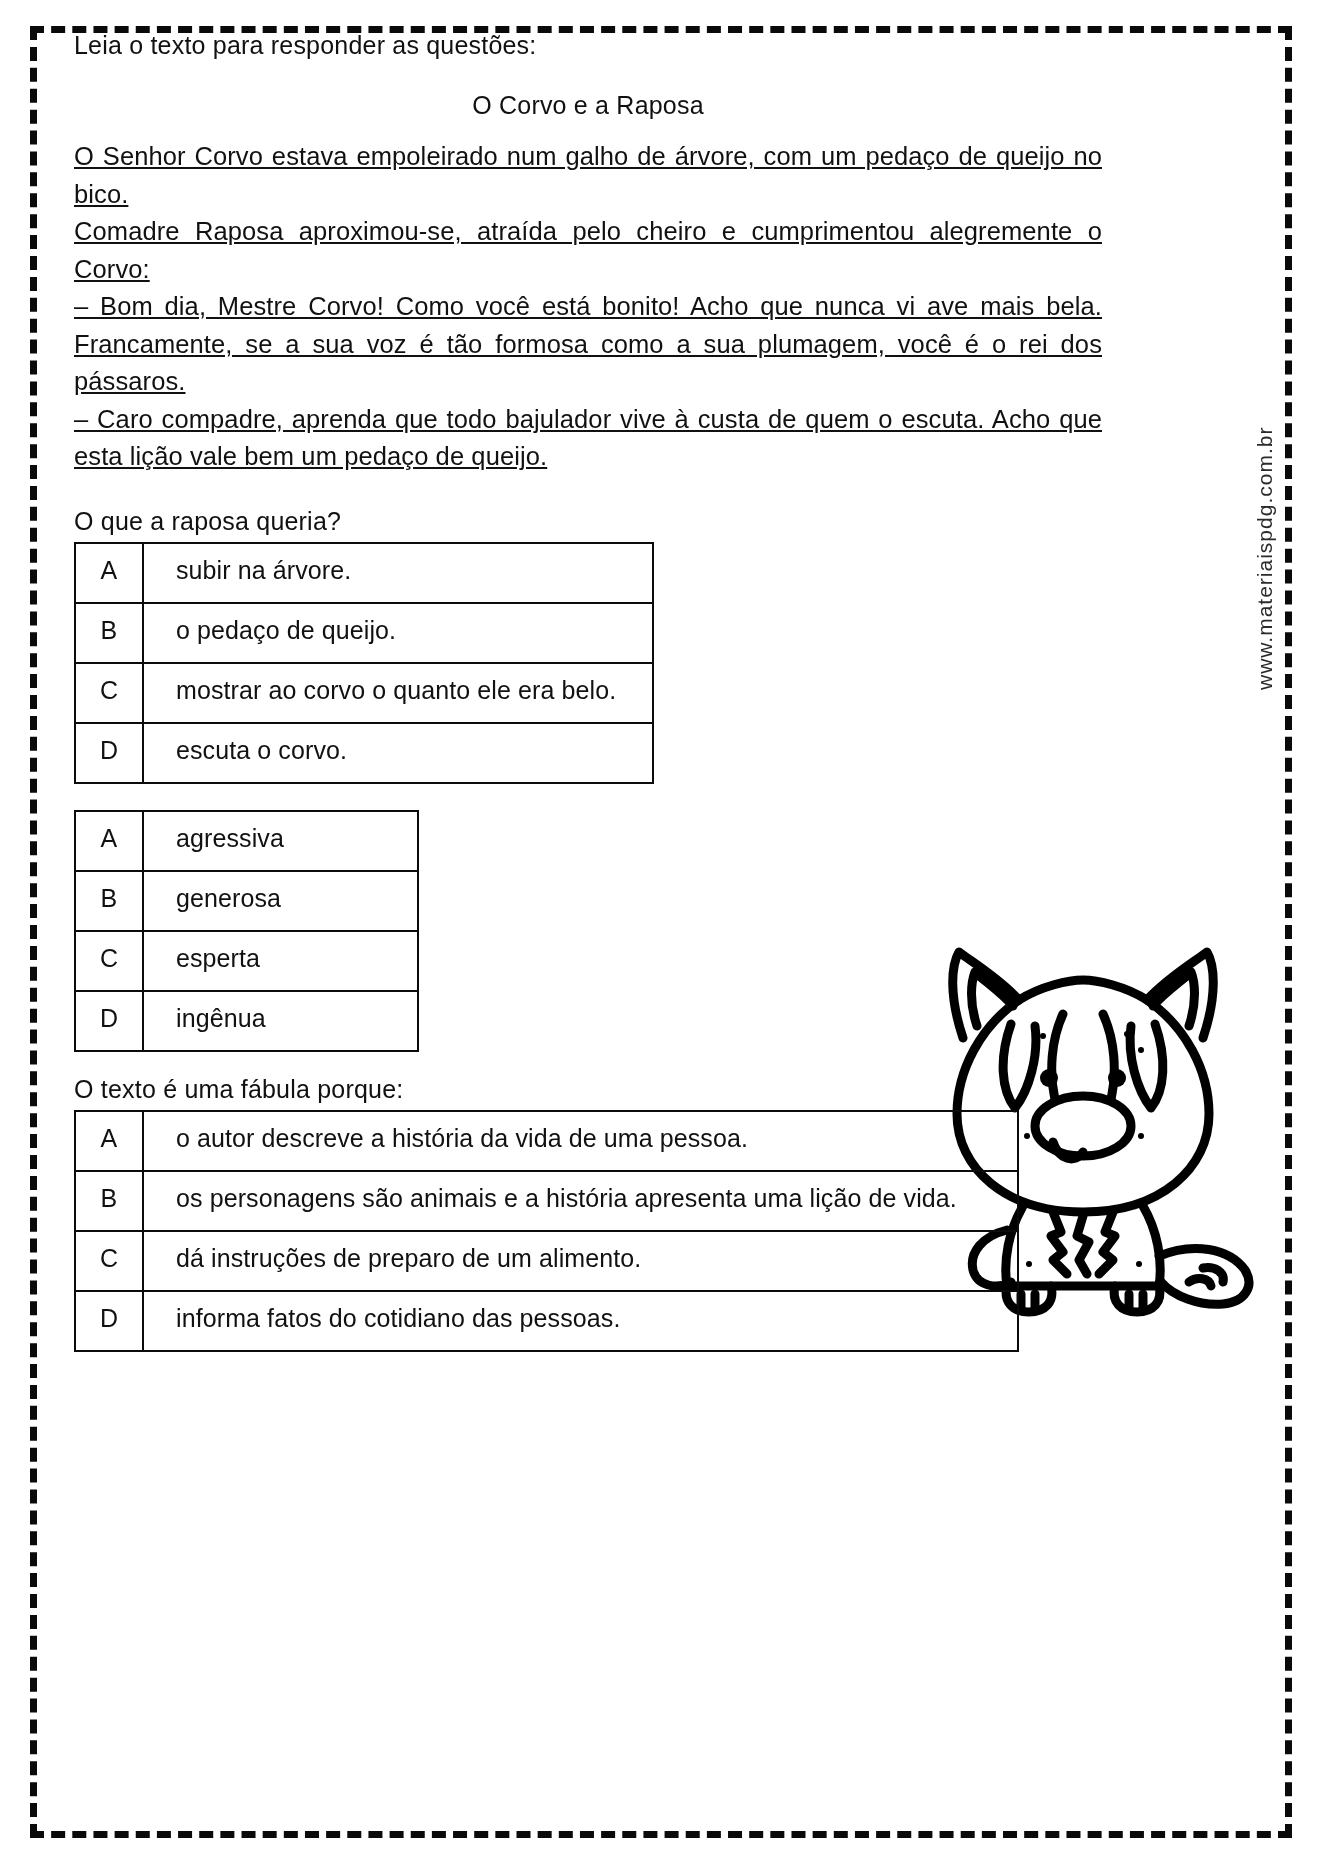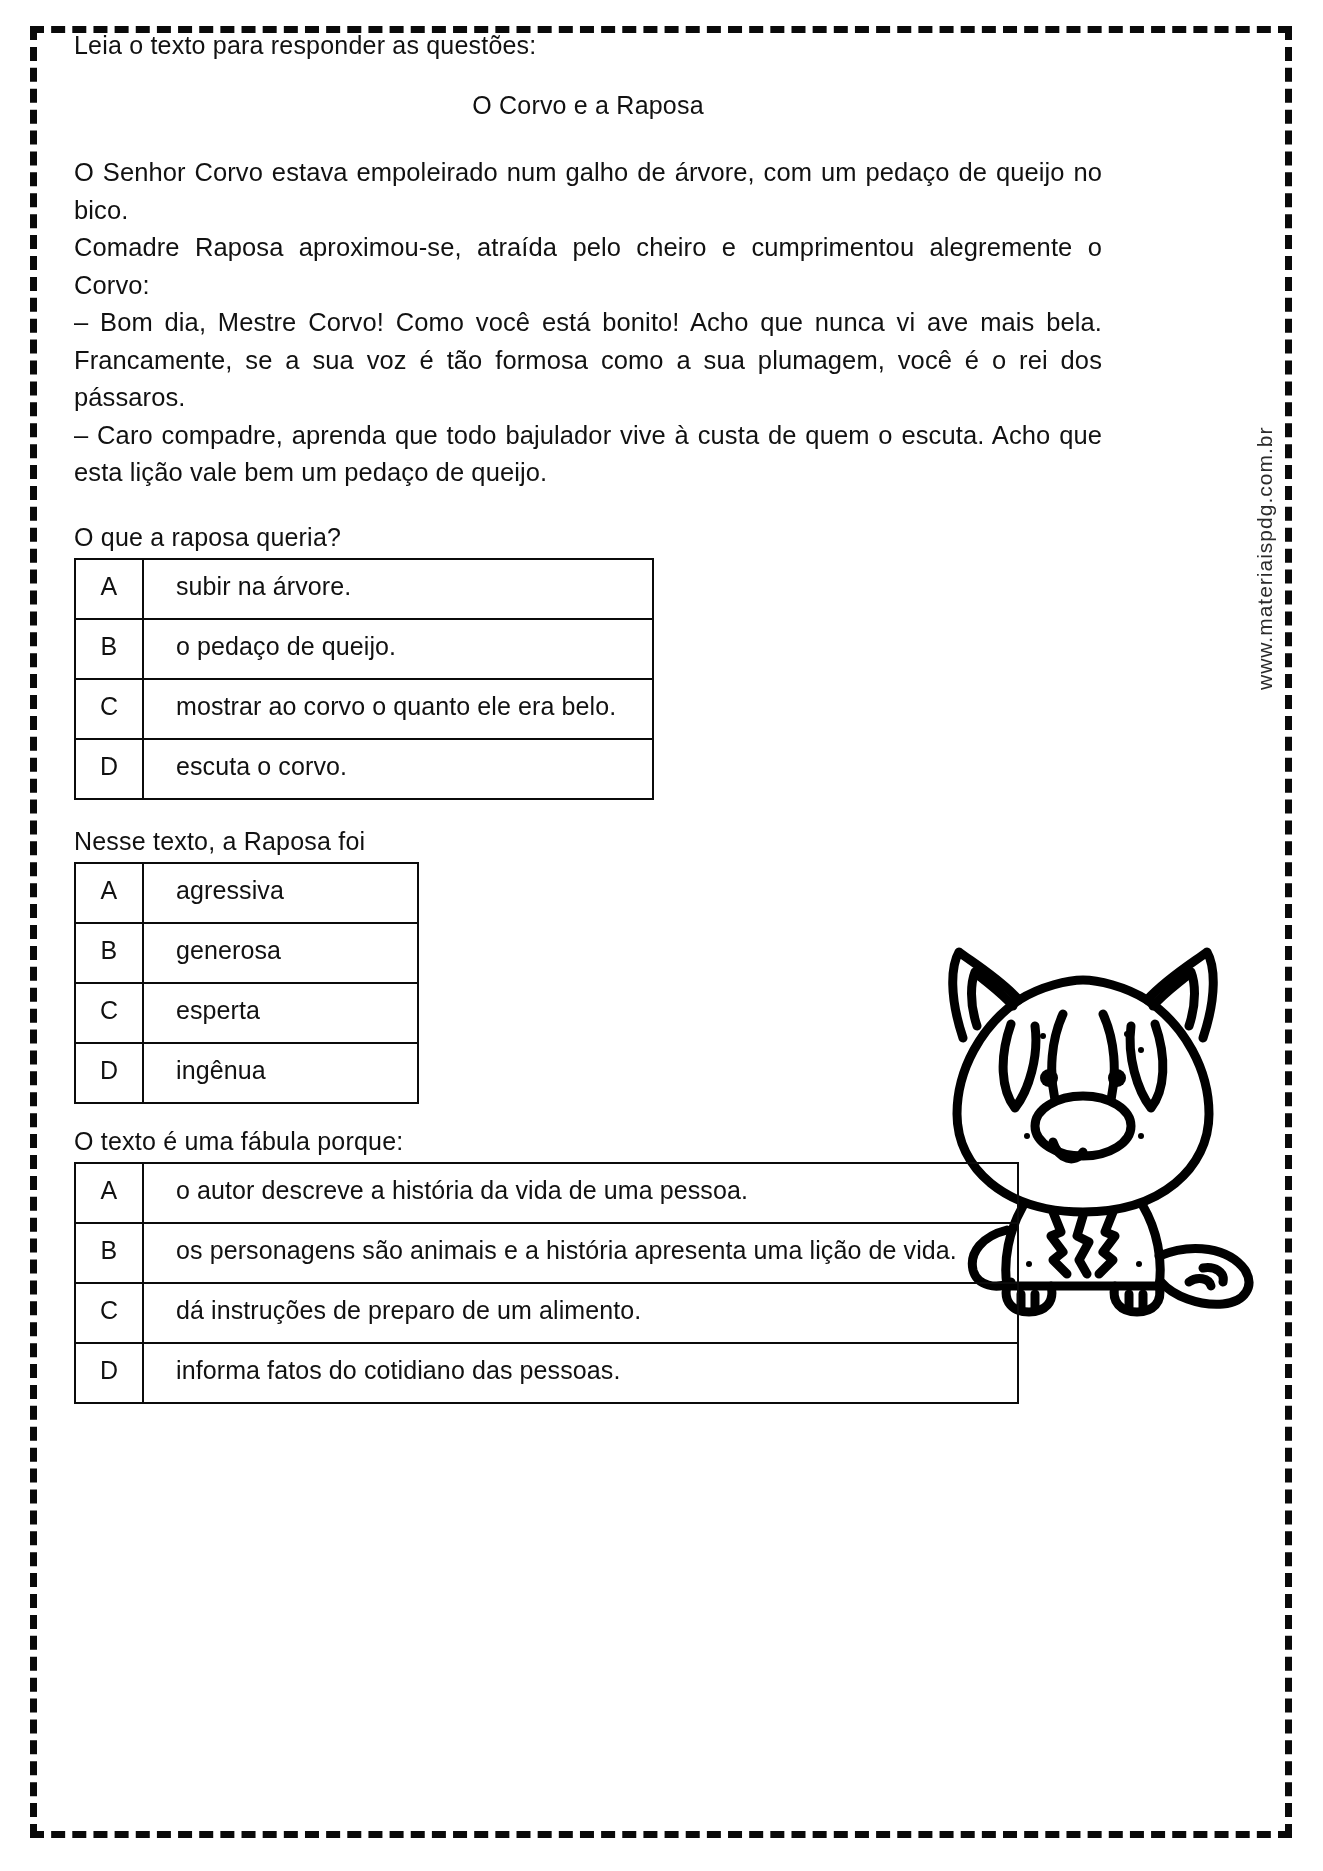--- a/index.html
+++ b/index.html
@@ -51,35 +51,36 @@
   .intro {
     font-size: 25px;
     line-height: 1.25;
     letter-spacing: 0.2px;
     margin: 0 0 30px 0;
   }
 
   .story-title {
     font-size: 25px;
     text-align: center;
-    margin: 0 0 34px 0;
+    margin: 0 0 18px 0;
     letter-spacing: 0.2px;
   }
 
   .story {
     font-size: 25.5px;
     line-height: 1.47;
     text-align: justify;
     text-justify: inter-word;
     margin: 0;
     letter-spacing: 0.1px;
   }
   .story p {
     margin: 0;
     text-align: justify;
+    text-decoration: underline;
   }
   .story p:last-child {
     text-align-last: left;
   }
   .story p.lastline {
     text-align-last: left;
   }
 
   
   .question-block {
@@ -248,21 +249,20 @@
           </tr>
           <tr>
             <td class="letter">D</td>
             <td class="opt-text">escuta o corvo.</td>
           </tr>
         </tbody>
       </table>
     </div>
 
     <div class="question-block q2">
-      <div class="question-prompt hw">Nesse texto, a Raposa foi</div>
       <table class="options hw">
         <tbody>
           <tr>
             <td class="letter">A</td>
             <td class="opt-text">agressiva</td>
           </tr>
           <tr>
             <td class="letter">B</td>
             <td class="opt-text">generosa</td>
           </tr>

